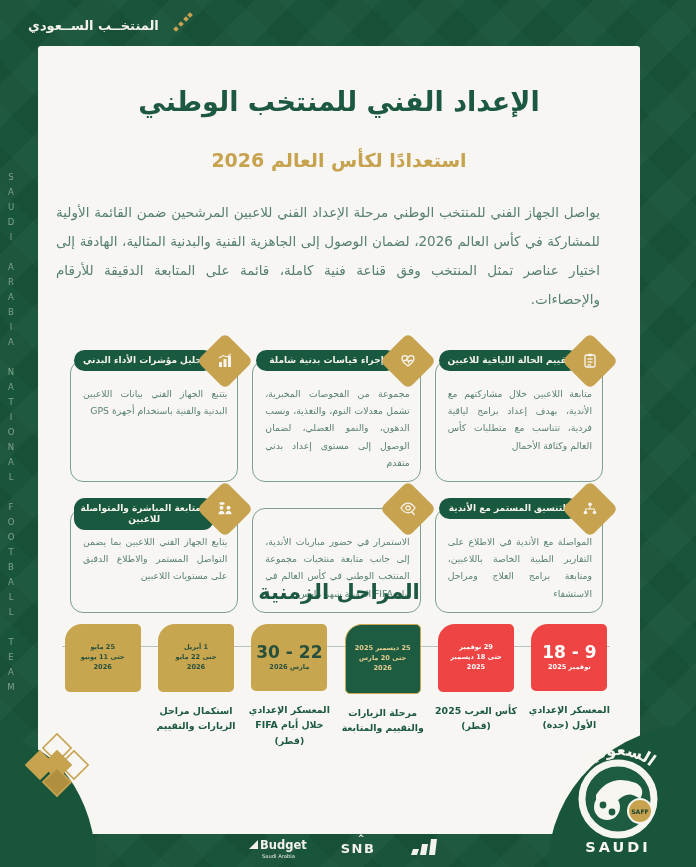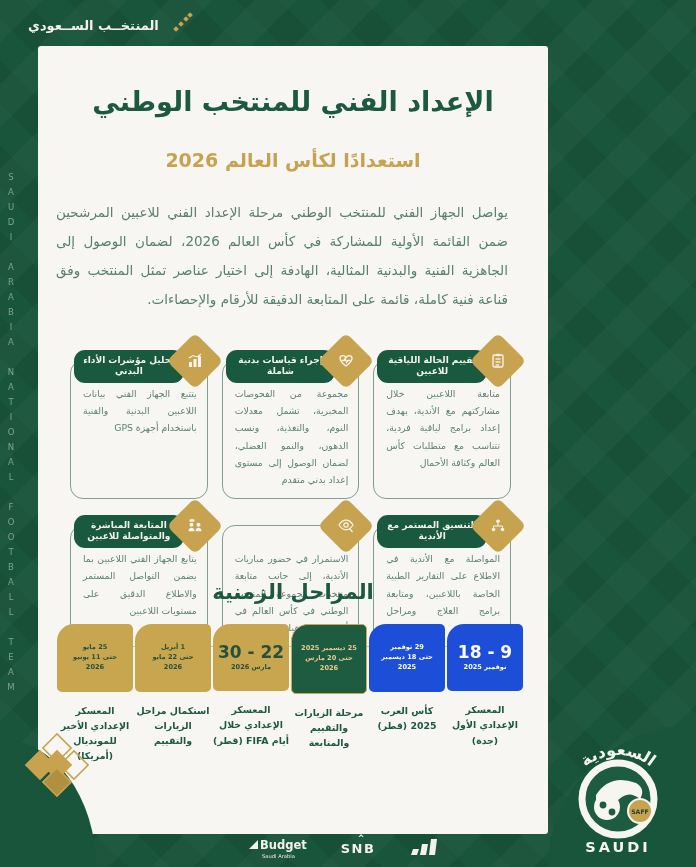--- a/index.html
+++ b/index.html
@@ -15,21 +15,21 @@
   .brand{ position:absolute; top:12px; left:28px; display:flex; align-items:center; gap:13px; z-index:5;}
   .brand-text{ color:#f3f1ea; font-size:13px; font-weight:bold; direction:rtl; letter-spacing:.5px;}
   
   .side-text{
     position:absolute; left:6px; top:50%; transform:translateY(-50%);
     writing-mode:vertical-rl; text-orientation:upright;
     color:#7fa28d; font-size:8.5px; letter-spacing:5px; white-space:nowrap; z-index:2;
   }
   
   .card{
-    position:absolute; left:38px; top:46px; width:510px; height:788px;
+    position:absolute; left:38px; top:46px; width:602px; height:788px;
     background:#f7f6f3; border-radius:3px; z-index:1;
   }
   .cut-br{ position:absolute; right:0; bottom:0; width:148px; height:142px;
     background:#18553a; border-top-left-radius:100%; z-index:2;}
   .cut-bl{ position:absolute; left:0; bottom:0; width:96px; height:128px;
     background:#18553a; border-top-right-radius:100%; z-index:2;}
   
   .head{ position:absolute; top:40px; left:0; right:0; text-align:center; direction:rtl;}
   .title{ color:#1c5940; font-size:27px; font-weight:bold; }
   .subtitle{ color:#c7a34f; font-size:19px; font-weight:bold; margin-top:32px;}
@@ -71,21 +71,21 @@
   .tl-line{ position:absolute; top:22px; left:6px; right:6px; height:1px; background:#b9c4bd;}
   .stages{ display:flex; justify-content:space-between; direction:rtl; position:relative;}
   .stage{ width:95px; display:flex; flex-direction:column; align-items:center; position:relative; z-index:1;}
   .badge{
     width:76px; min-height:45px; border-radius:17px 5px 5px 5px;
     display:flex; flex-direction:column; align-items:center; justify-content:center;
     direction:rtl; padding:19px 4px; text-align:center;
   }
   .badge .big{ font-size:17px; font-weight:bold; line-height:1.15; direction:ltr;}
   .badge .small{ font-size:6.6px; font-weight:bold; line-height:1.5;}
-  .badge-gray{ background:#1d4ed8; color:#fdfdfc; }
+  .badge-gray{ background:#ef4444; color:#fdfdfc; }
   .badge-gold{ background:#c8a64f; color:#27503c; }
   .badge-green{ background:#1d5c40; color:#e4cd8f; border:1px solid #c9a84f; }
   .stage-label{
     margin-top:11px; color:#1c5940; font-size:9.4px; font-weight:bold;
     text-align:center; direction:rtl; line-height:1.6; max-width:100px;
   }
   
   .ornament{ position:absolute; left:20px; bottom:56px; z-index:3;}
   
   .sponsors{
@@ -268,21 +268,20 @@
           </div>
           <div class="stage-label">استكمال مراحل الزيارات والتقييم</div>
         </div>
 
         <div class="stage">
           <div class="badge badge-gold">
             <span class="small">25 مايو</span>
             <span class="small">حتى 11 يونيو</span>
             <span class="small">2026</span>
           </div>
-          <div class="stage-label">المعسكر الإعدادي الأخير للمونديال (أمريكا)</div>
         </div>
 
       </div>
     </div>
   </div>
 
   <div class="cut-bl"></div>
   <div class="cut-br"></div>
 
   <div class="ornament">

